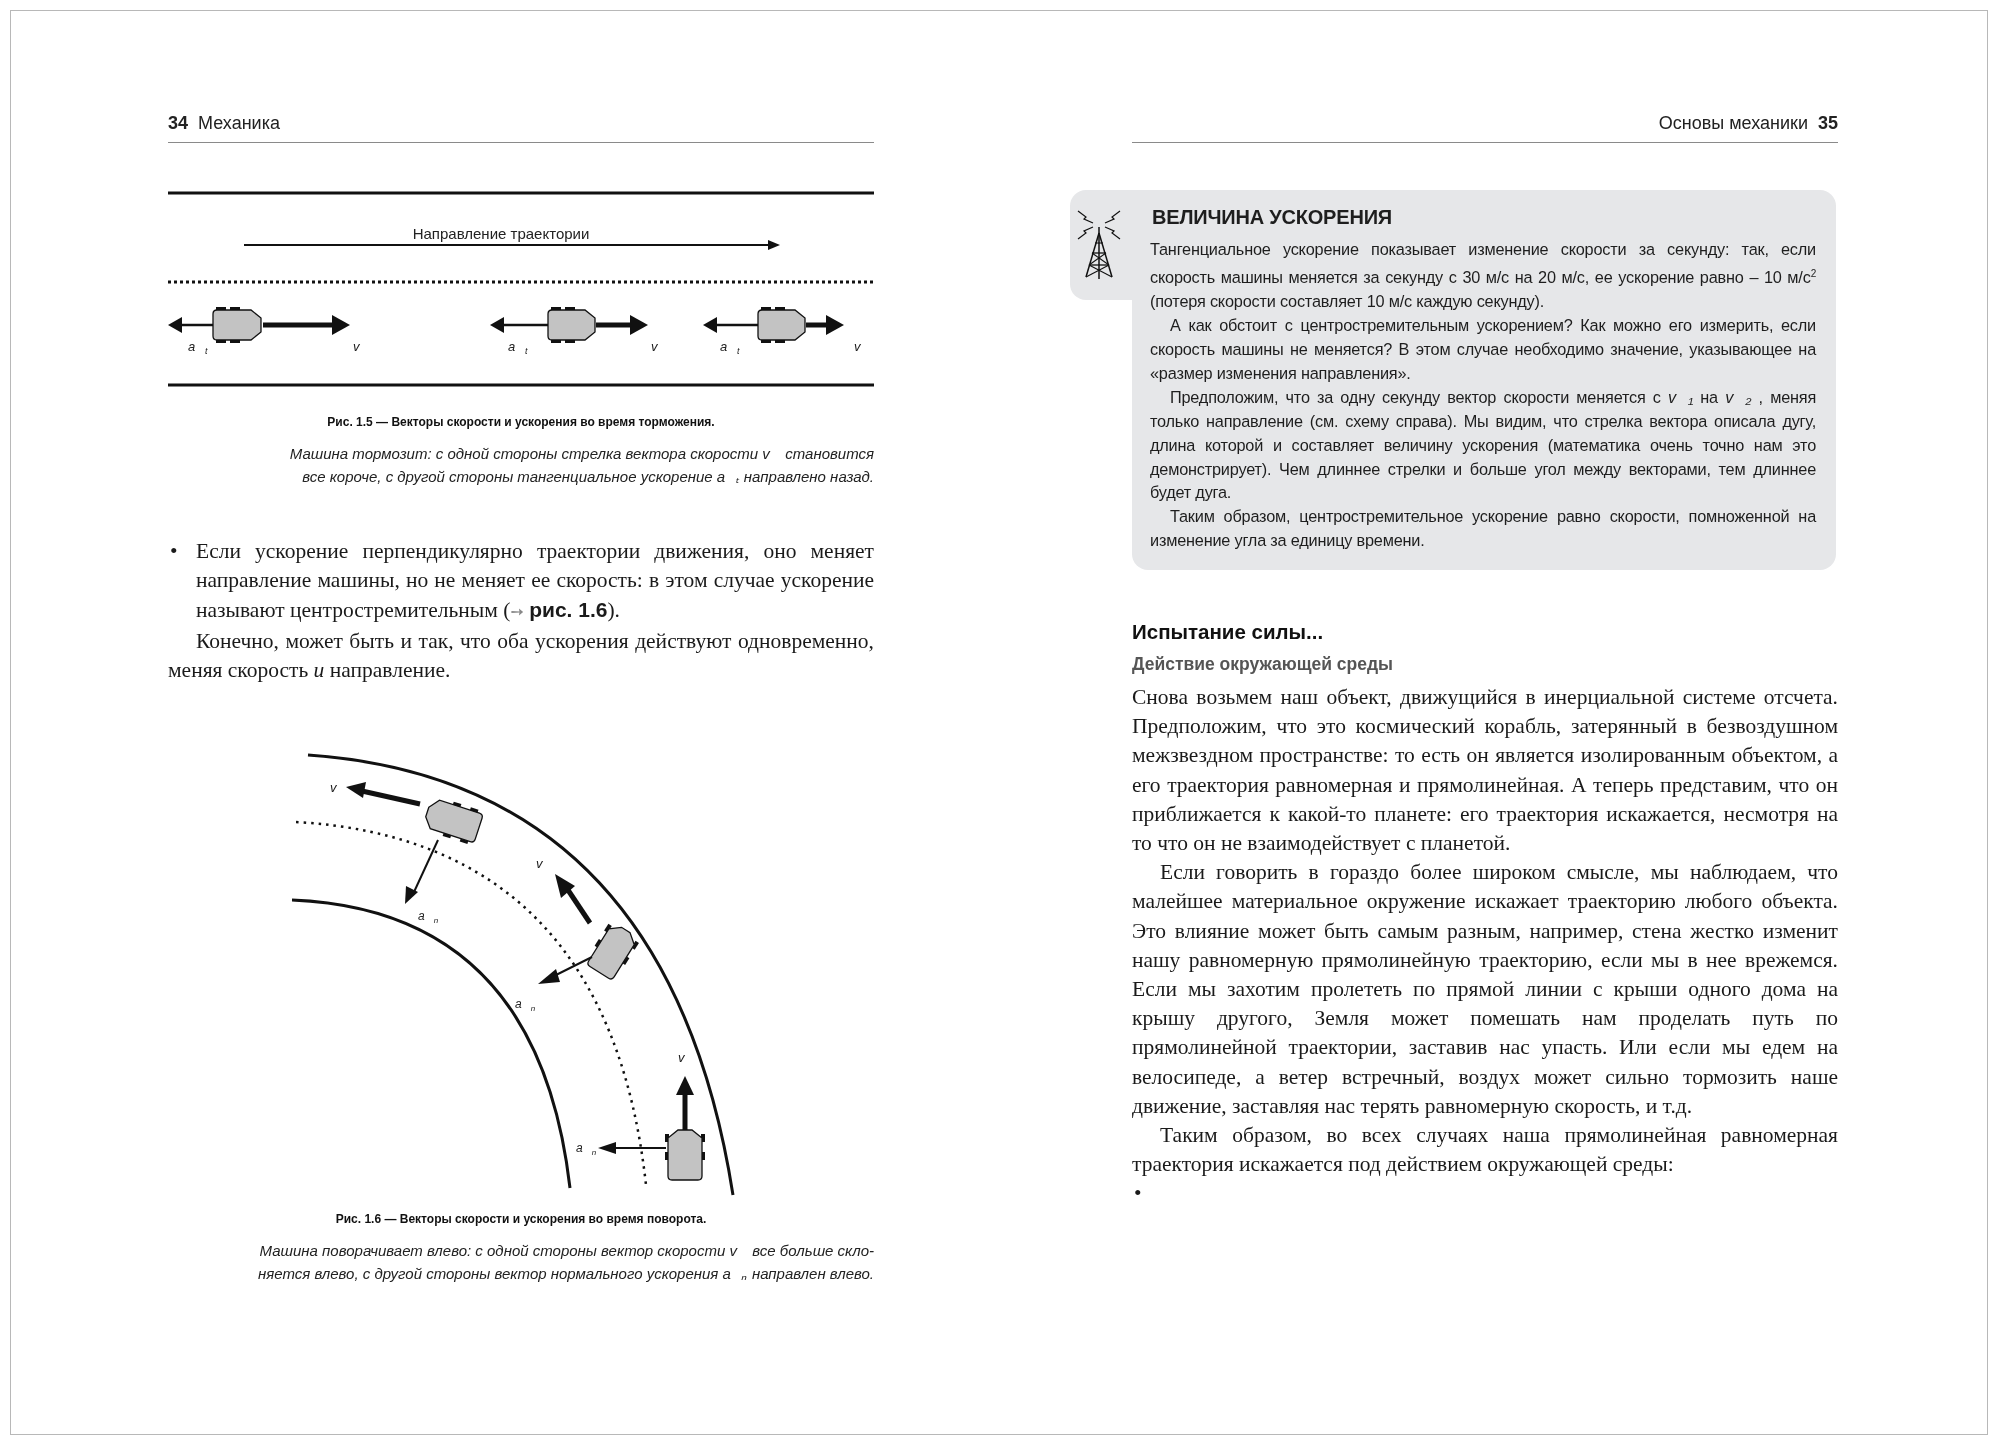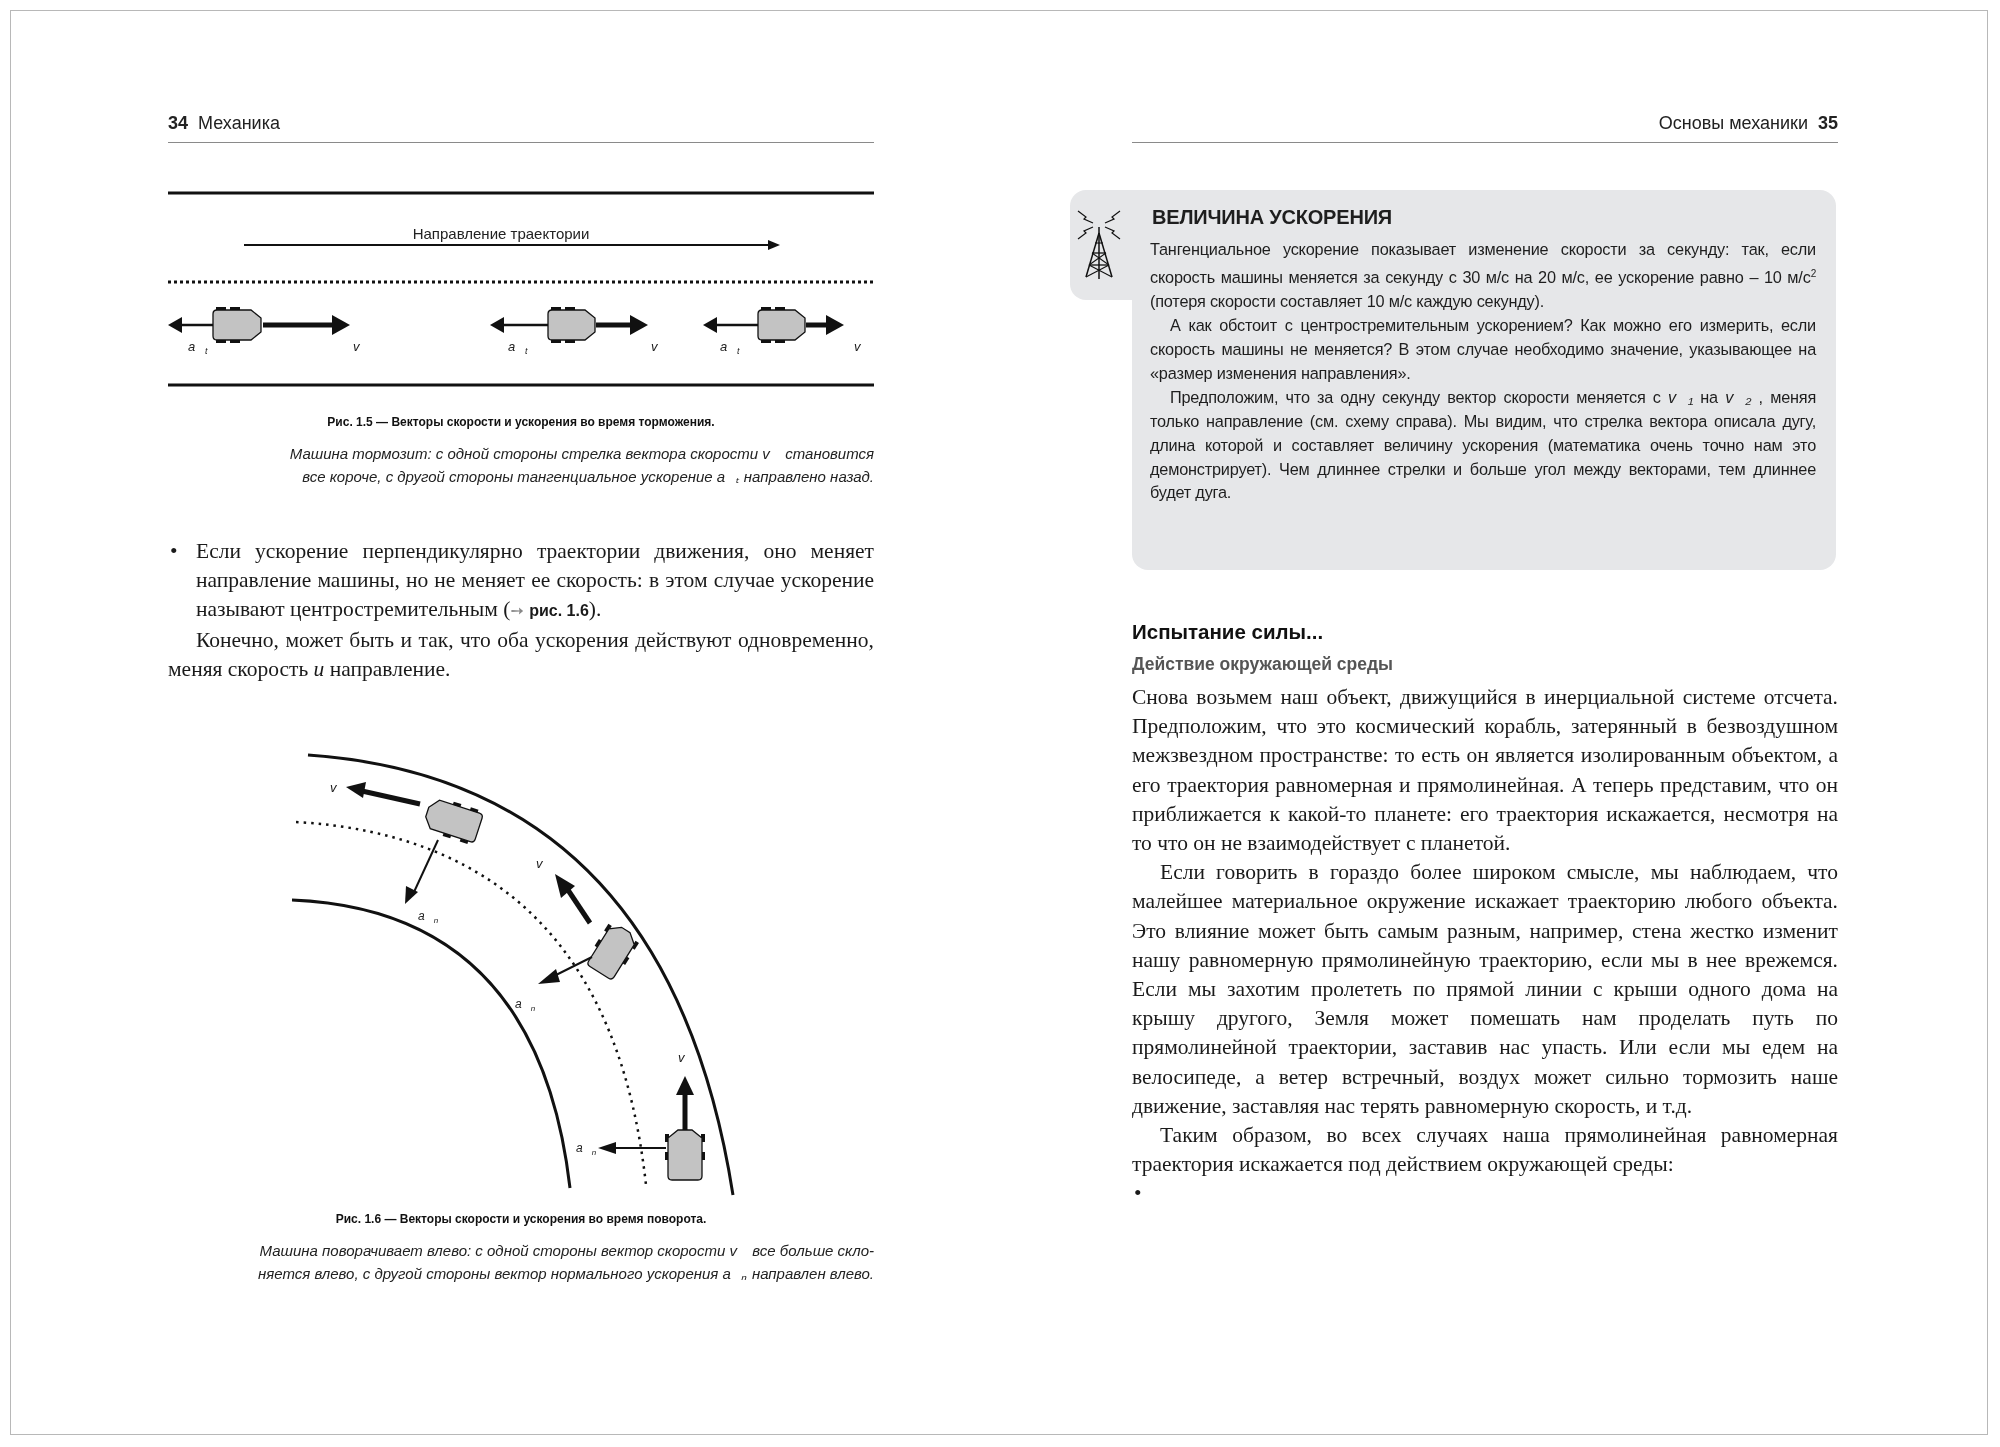--- a/index.html
+++ b/index.html
@@ -36,21 +36,21 @@
     font-family: "Liberation Sans", sans-serif; font-style: italic; font-size: 15px; line-height: 23px; color: #222;
   }
 
   .body-text {
     position: absolute; font-size: 21.5px; line-height: 29.2px; text-align: justify; color: #1a1a1a;
   }
   .body-text p { margin: 0; }
   .indent { text-indent: 28px; }
   .bullet { padding-left: 28px; position: relative; }
   .bullet .dot { position: absolute; left: 2px; top: 0; }
-  .ref { font-family: "Liberation Sans", sans-serif; font-weight: bold; font-size: 16px; }
+  .ref { font-family: "Liberation Sans", sans-serif; font-weight: bold; font-size: 21px; }
   .ref-arrow { color: #888; font-size: 16px; }
 
   
   .fig16 { position: absolute; left: 110px; top: 740px; width: 480px; height: 460px; }
 
   
   .info-tab {
     position: absolute; left: -62px; top: 190px; width: 120px; height: 110px;
     background: #e6e7e9; border-radius: 16px 0 0 16px;
   }
@@ -232,20 +232,21 @@
     <path d="M46,6 L38,12 L40,14 L31,18" fill="none" stroke="#111" stroke-width="1.2"></path>
     <path d="M4,34 L12,28 L10,26 L19,22" fill="none" stroke="#111" stroke-width="1.2"></path>
     <path d="M46,34 L38,28 L40,26 L31,22" fill="none" stroke="#111" stroke-width="1.2"></path>
   </svg>
 
   <div class="info-title">ВЕЛИЧИНА УСКОРЕНИЯ</div>
   <div class="info-text">
     <p><span>Тангенциальное ускорение показывает изменение скорости за секунду: так, если скорость машины меняется за секунду с 30 м/с на 20 м/с, ее ускорение равно – 10 м/с</span><sup>2</sup><span> (потеря скорости составляет 10 м/с каждую секунду).</span></p>
     <p class="indent" style="text-indent:20px;">А как обстоит с центростремительным ускорением? Как можно его измерить, если скорость машины не меняется? В этом случае необходимо значение, указывающее на «размер изменения направления».</p>
     <p class="indent" style="text-indent:20px;"><span>Предположим, что за одну секунду вектор скорости меняется с  </span><i>v⃗₁</i><span> на </span><i>v⃗₂</i><span> , меняя только направление (см. схему справа). Мы видим, что стрелка вектора описала дугу, длина которой и составляет величину ускорения (математика очень точно нам это демонстрирует). Чем длиннее стрелки и больше угол между векторами, тем длиннее будет дуга.</span></p>
+    <p class="indent" style="text-indent:20px;">Таким образом, центростремительное ускорение равно скорости, помноженной на изменение угла за единицу времени.</p>
   </div>
 
   <div class="section-h">Испытание силы...</div>
   <div class="section-sub">Действие окружающей среды</div>
 
   <div class="body-text" style="left:0; top:683px; width:706px;">
     <p>Снова возьмем наш объект, движущийся в инерциальной системе отсчета. Предположим, что это космический корабль, затерянный в безвоздушном межзвездном пространстве: то есть он является изолированным объектом, а его траектория равномерная и прямолинейная. А теперь представим, что он приближается к какой-то планете: его траектория искажается, несмотря на то что он не взаимодействует с планетой.</p>
     <p class="indent">Если говорить в гораздо более широком смысле, мы наблюдаем, что малейшее материальное окружение искажает траекторию любого объекта. Это влияние может быть самым разным, например, стена жестко изменит нашу равномерную прямолинейную траекторию, если мы в нее врежемся. Если мы захотим пролететь по прямой линии с крыши одного дома на крышу другого, Земля может помешать нам проделать путь по прямолинейной траектории, заставив нас упасть. Или если мы едем на велосипеде, а ветер встречный, воздух может сильно тормозить наше движение, заставляя нас терять равномерную скорость, и т.д.</p>
     <p class="indent">Таким образом, во всех случаях наша прямолинейная равномерная траектория искажается под действием окружающей среды:</p>
     <p class="bullet"><span class="dot">•</span></p>

